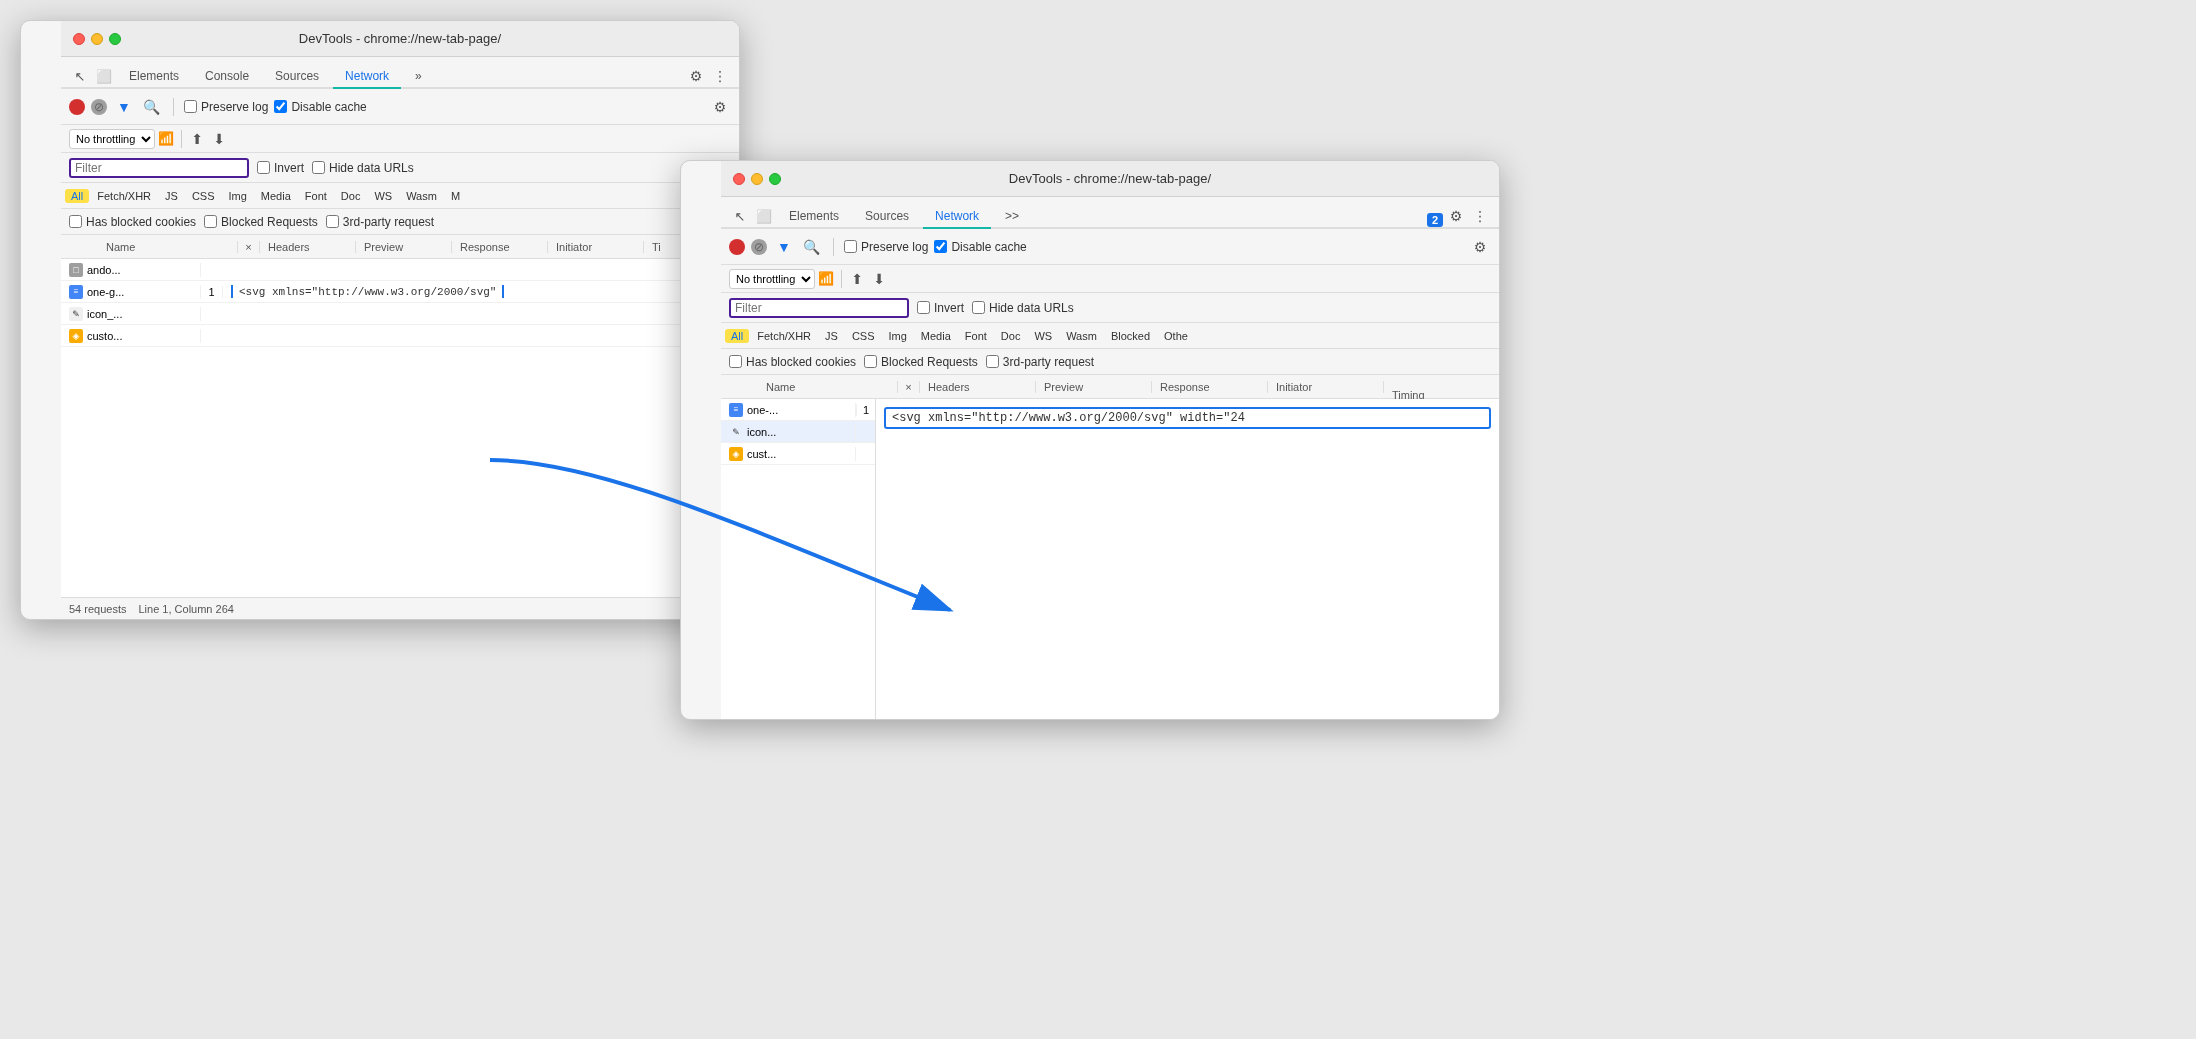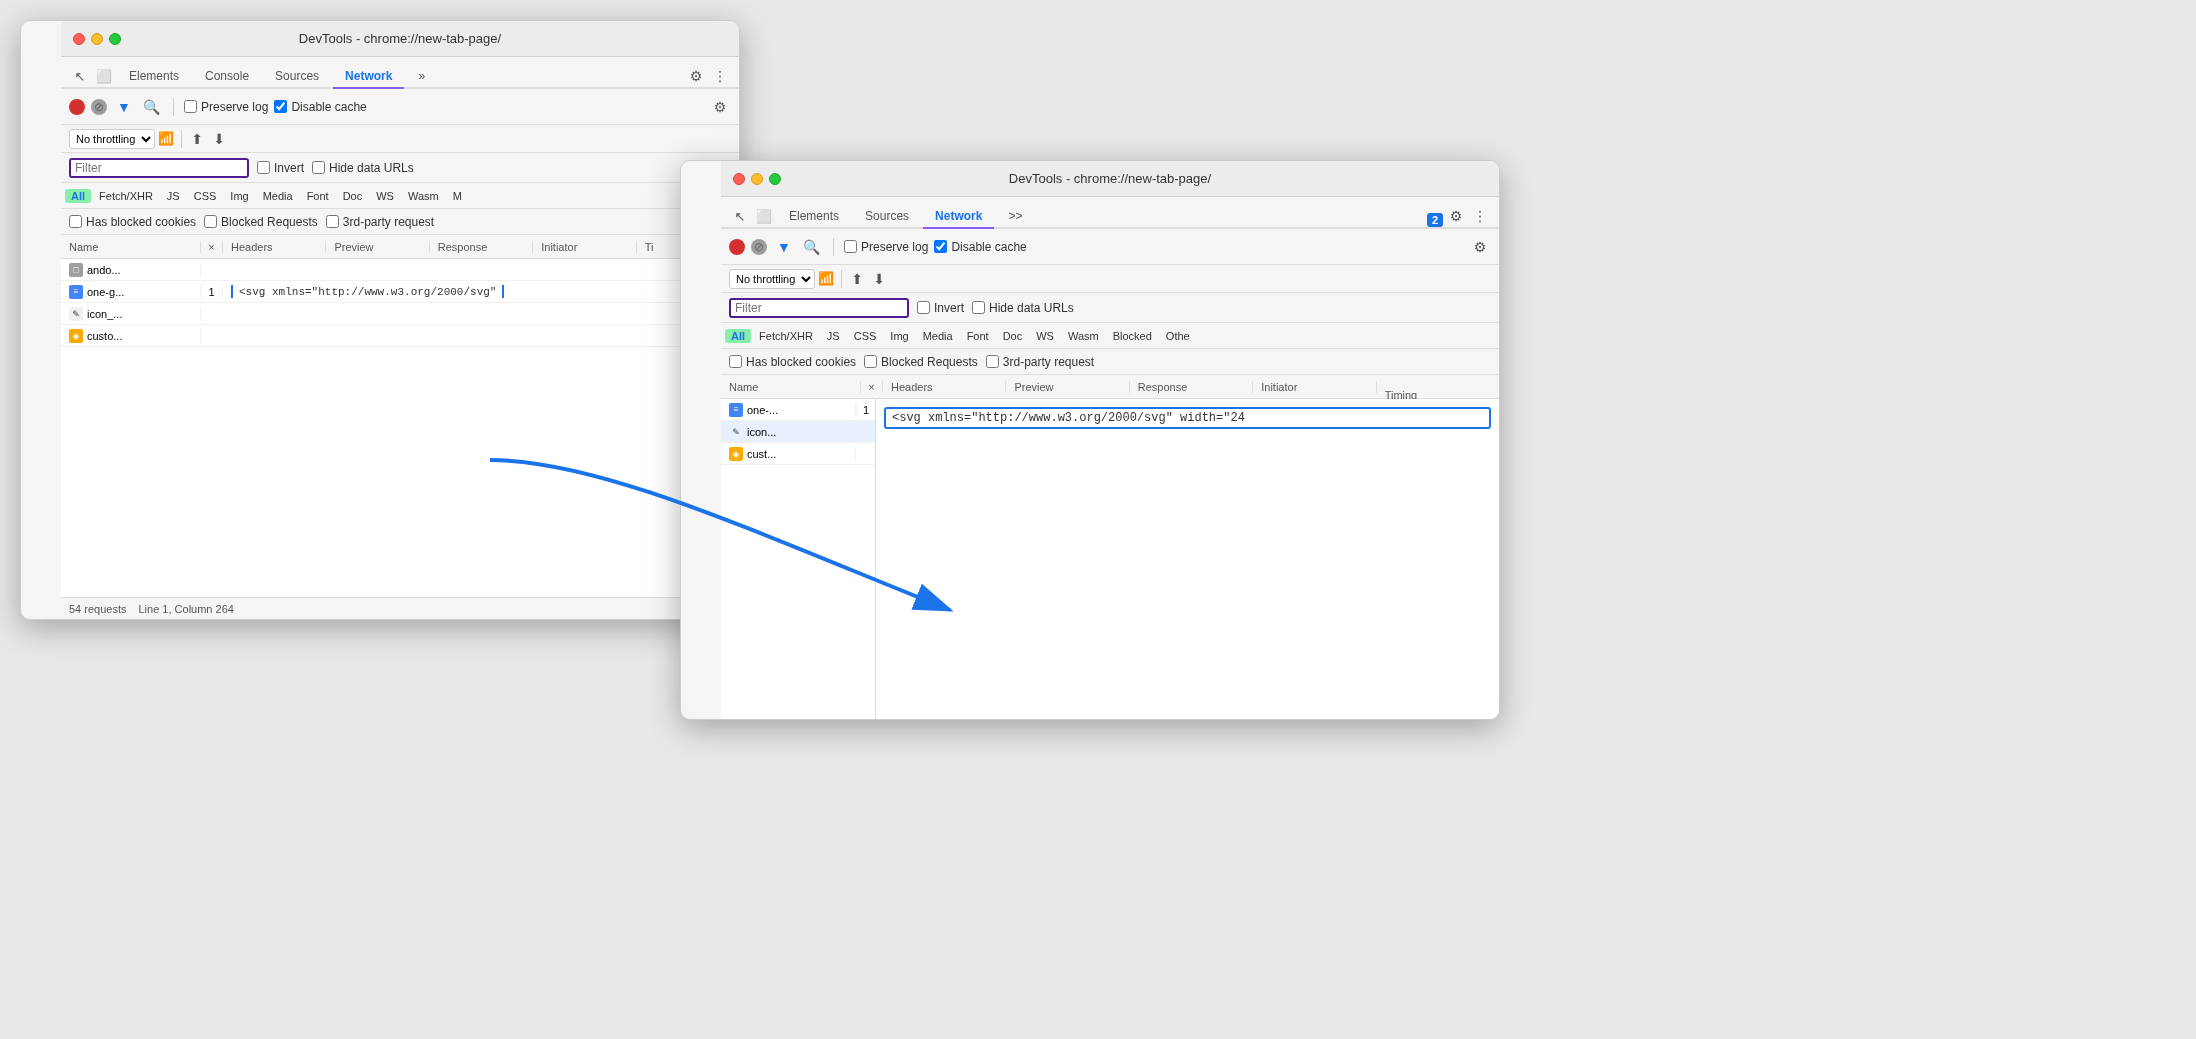--- a/index.html
+++ b/index.html
@@ -84,22 +84,22 @@
       padding: 4px 12px;
       font-size: 12px;
       color: #555;
       cursor: pointer;
       border-bottom: 2px solid transparent;
       margin-bottom: -2px;
     }
 
     .tab.active {
       color: #1a73e8;
-      border-bottom: 2px solid #8b5cf6;
-      font-weight: 700;
+      border-bottom: 2px solid #14b8a6;
+      font-weight: 400;
     }
 
     .toolbar-btn {
       width: 22px;
       height: 22px;
       border: none;
       background: none;
       cursor: pointer;
       display: flex;
       align-items: center;
@@ -163,23 +163,23 @@
     .type-btn {
       padding: 1px 6px;
       font-size: 11px;
       border: none;
       background: none;
       cursor: pointer;
       border-radius: 3px;
       color: #333;
     }
     .type-btn.active {
-      background: #86efac;
+      background: #fde047;
       color: #1a73e8;
-      font-weight: 700;
+      font-weight: 400;
     }
 
     .cookies-row {
       background: #f5f5f5;
       height: 26px;
       display: flex;
       align-items: center;
       padding: 0 8px;
       border-bottom: 1px solid #ddd;
       gap: 8px;
@@ -190,21 +190,21 @@
       background: #f5f5f5;
       height: 24px;
       display: flex;
       align-items: center;
       border-bottom: 1px solid #ddd;
       font-size: 11px;
       color: #555;
       font-weight: 500;
     }
 
-    .network-table-header .col-name { width: 140px; padding: 0 8px; border-right: 1px solid #ddd; }
+    .network-table-header .col-name { width: 140px; padding: 0 8px; border-right: 1px solid #ddd; margin-left: 37px; }
     .network-table-header .col-x { width: 22px; padding: 0 4px; border-right: 1px solid #ddd; text-align: center; }
     .network-table-header .col-other { flex: 1; padding: 0 8px; border-right: 1px solid #ddd; }
 
     .network-rows { background: white; flex: 1; overflow: hidden; }
 
     .network-row {
       height: 22px;
       display: flex;
       align-items: center;
       border-bottom: 1px solid #f0f0f0;

